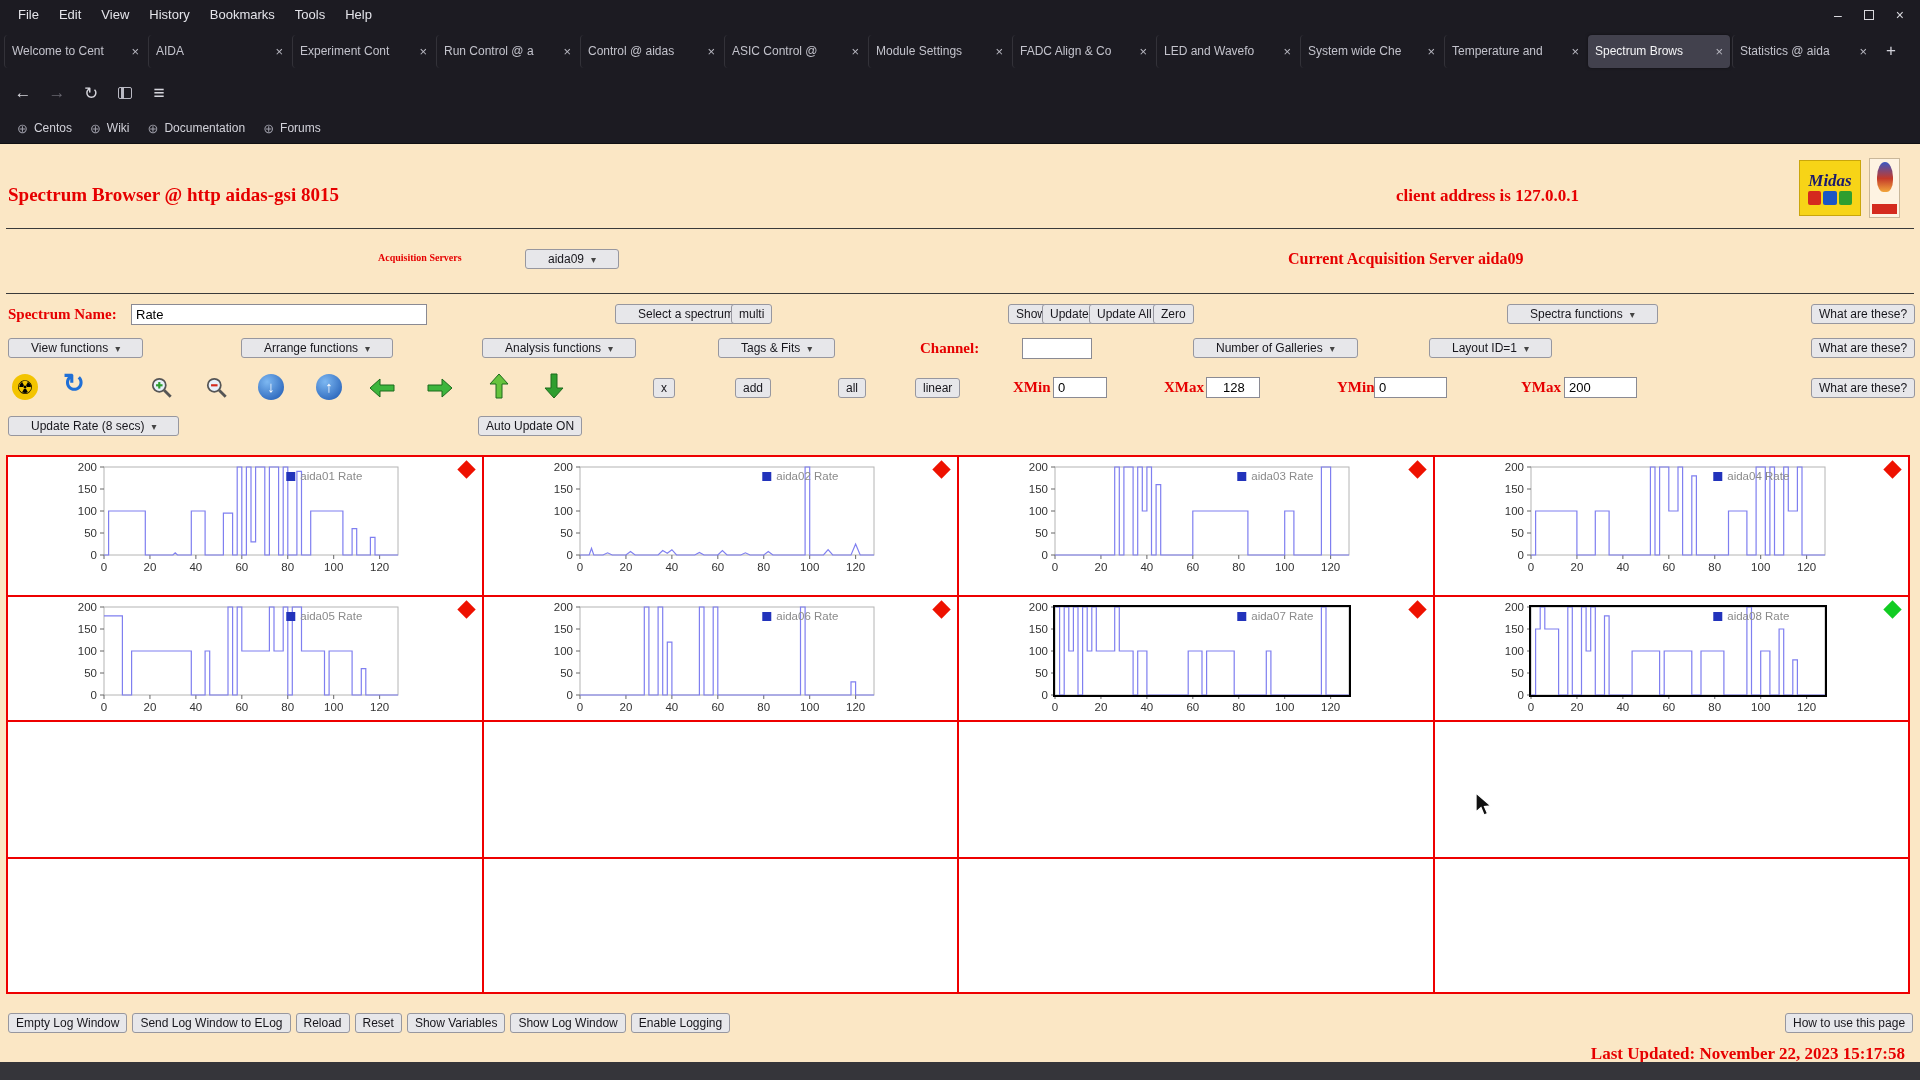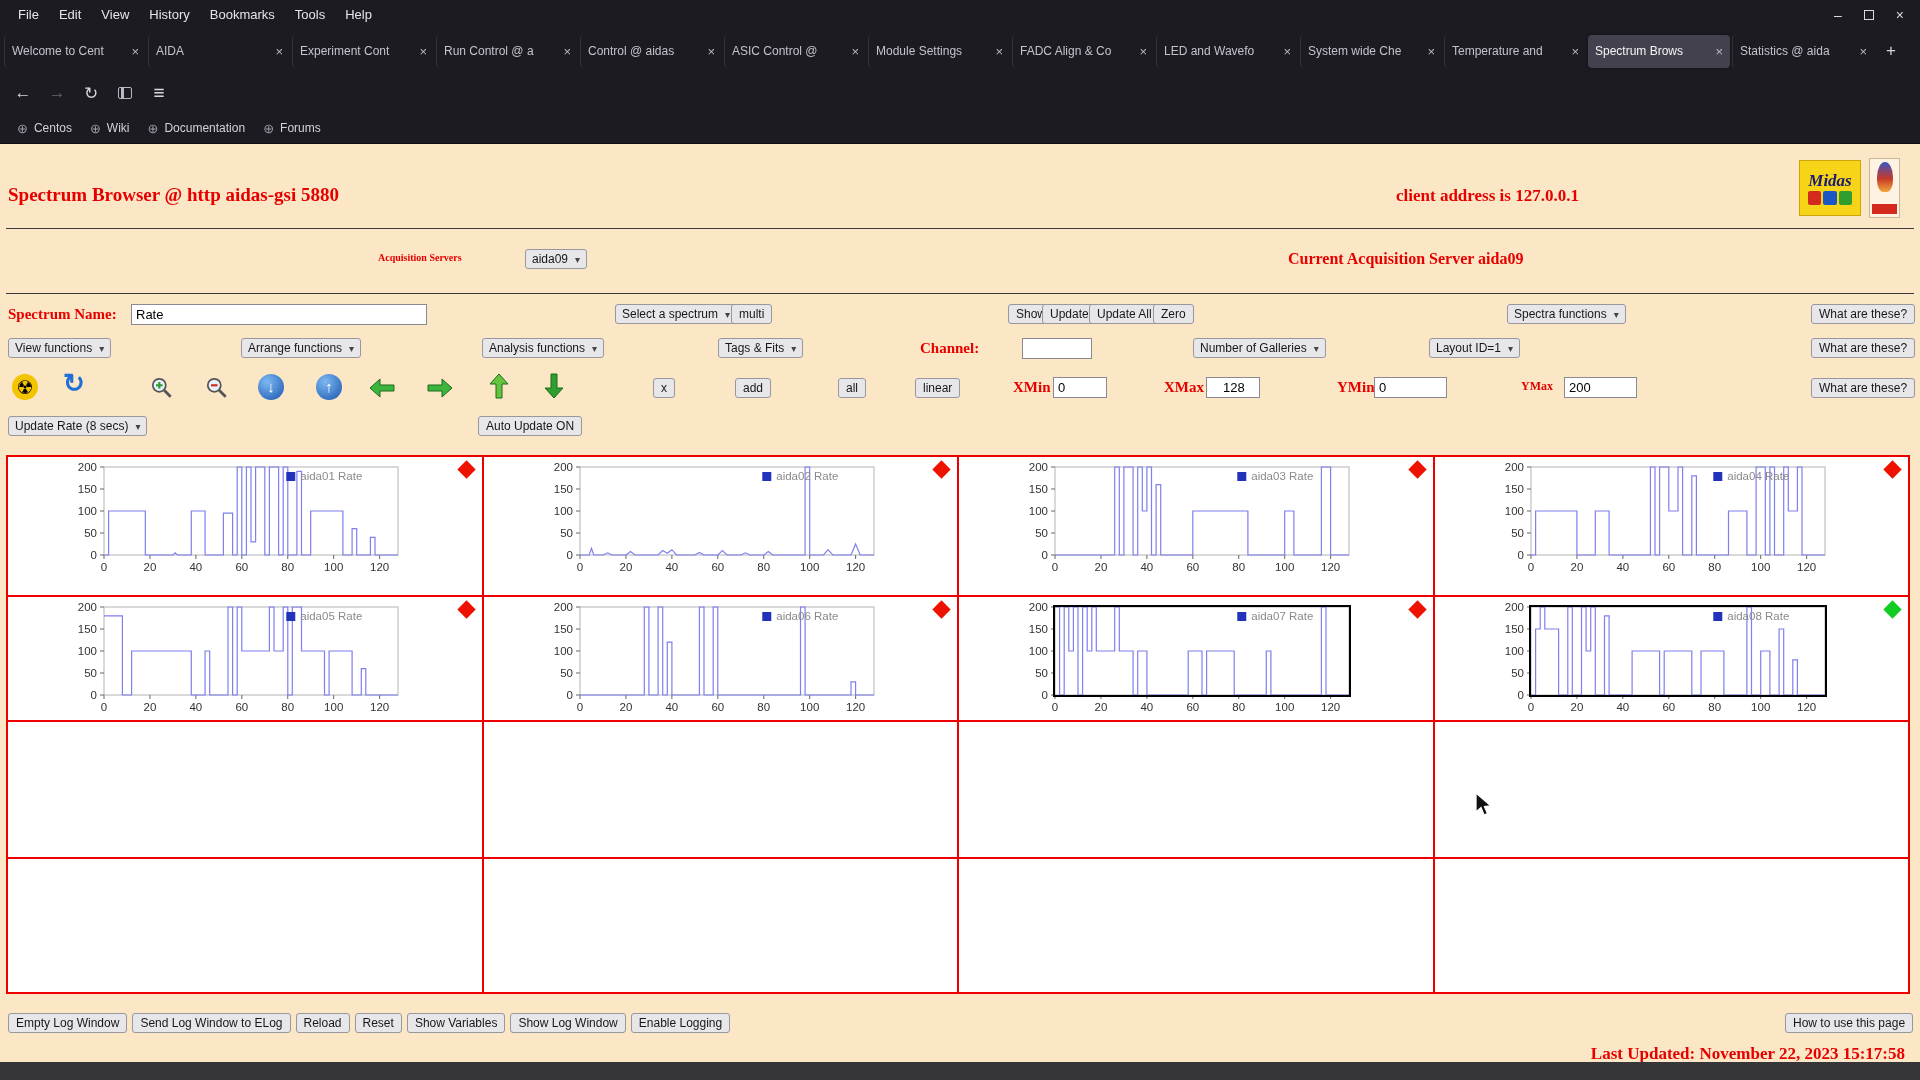--- a/index.html
+++ b/index.html
@@ -35,21 +35,21 @@
   .bookmarksbar{position:absolute;top:113px;left:0;right:0;height:31px;background:#1c1b22;display:flex;align-items:center;padding-left:8px;gap:2px;border-bottom:1px solid #0f0f12}
   .bm{display:flex;align-items:center;gap:6px;padding:3px 9px;border-radius:4px;color:#d2d2da;font-size:12px}
   .bm-icon{color:#9c9ca7;font-size:13px}
 
   
   .page{position:absolute;top:144px;left:0;width:1920px;height:918px;background:#fbe7c5;font-family:"Liberation Serif",serif;color:#111;overflow:hidden}
   .red{color:#e60000;font-weight:bold}
   .hr{position:absolute;left:6px;right:6px;height:0;border-top:1px solid #3a3a3a}
 
   .btn{font-family:"Liberation Sans",sans-serif;font-size:12px;background:#e7e7ea;border:1px solid #97979f;border-radius:3px;padding:2px 7px;color:#17161c;white-space:nowrap;display:inline-flex;align-items:center;height:20px;cursor:default}
-  .sel{font-family:"Liberation Sans",sans-serif;font-size:12px;background:#e7e7ea;border:1px solid #97979f;border-radius:3px;padding:2px 6px;color:#17161c;white-space:nowrap;display:inline-flex;align-items:center;gap:7px;height:20px;cursor:default}
+  .sel{font-family:"Liberation Sans",sans-serif;font-size:12px;background:#e7e7ea;border:1px solid #97979f;border-radius:3px;padding:2px 22px;color:#17161c;white-space:nowrap;display:inline-flex;align-items:center;gap:7px;height:20px;cursor:default}
   .sel::after{content:"▾";font-size:10px;color:#444}
   .inp{font-family:"Liberation Sans",sans-serif;font-size:13px;background:#fff;border:1px solid #8a8a93;padding:1px 4px;height:21px}
 
   .tool-icon{position:absolute;width:28px;height:27px;display:flex;align-items:center;justify-content:center}
   .radiation{width:26px;height:26px;border-radius:50%;background:#f3c400;color:#000;font-size:19px;line-height:1}
   .refresh{color:#1f6fd6;font-size:26px;font-weight:bold}
   .ball{width:26px;height:26px;border-radius:50%;background:radial-gradient(circle at 35% 30%,#7db8f2,#1a55b0);color:#fff;font-size:15px;font-weight:bold}
 
   .gallery{position:absolute;left:6px;top:311px;width:1904px;height:539px;display:grid;grid-template-columns:repeat(4,1fr);grid-template-rows:140px 125px 137px 135px;border:1px solid #ee0000;background:#fff}
   .gcell{border:1px solid #ee0000;background:#fff;position:relative;overflow:hidden}
@@ -178,21 +178,21 @@
         </div>
         <div class="bm">
           <span class="bm-icon">⊕</span>
           <span>Forums</span>
         </div>
       </div>
   </div>
 
   <div class="page">
 
-    <div class="abs red" style="left:8px;top:40px;font-size:19px">Spectrum Browser @ http aidas-gsi 5880</div>
+    <div class="abs red" style="left:8px;top:40px;font-size:19px">Spectrum Browser @ http aidas-gsi 8015</div>
     <div class="abs red" style="left:1396px;top:42px;font-size:17px">client address is 127.0.0.1</div>
 
     <div class="midas-logo">
       <span class="midas-text">Midas</span>
       <span class="midas-sub">
           <span style="background:#d42a1e"></span>
           <span style="background:#1a56c4"></span>
           <span style="background:#2f9e2f"></span>
         </span>
     </div>
@@ -290,21 +290,21 @@
     <div class="abs btn" style="left:653px;top:234px">x</div>
     <div class="abs btn" style="left:735px;top:234px">add</div>
     <div class="abs btn" style="left:838px;top:234px">all</div>
     <div class="abs btn" style="left:915px;top:234px">linear</div>
     <div class="abs red" style="left:1013px;top:235px;font-size:15px">XMin</div>
     <input class="abs inp" style="left: 1053px; top: 233px; width: 54px;" value="0">
     <div class="abs red" style="left:1164px;top:235px;font-size:15px">XMax</div>
     <input class="abs inp" style="left: 1206px; top: 233px; width: 54px; padding-left: 16px;" value="128">
     <div class="abs red" style="left:1337px;top:235px;font-size:15px">YMin</div>
     <input class="abs inp" style="left: 1374px; top: 233px; width: 73px;" value="0">
-    <div class="abs red" style="left:1521px;top:235px;font-size:12px">YMax</div>
+    <div class="abs red" style="left:1521px;top:235px;font-size:15px">YMax</div>
     <input class="abs inp" style="left: 1564px; top: 233px; width: 73px;" value="200">
     <div class="abs btn" style="left:1811px;top:234px">What are these?</div>
 
     <div class="abs sel" style="left:8px;top:272px">
         <span>Update Rate (8 secs)</span>
       </div>
     <div class="abs btn" style="left:478px;top:272px">Auto Update ON</div>
 
     <div class="gallery">
       <div class="gcell"><svg width="476" height="122">

